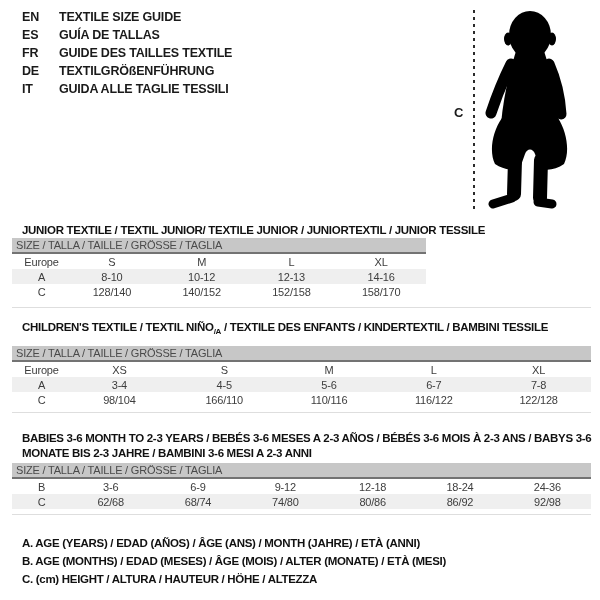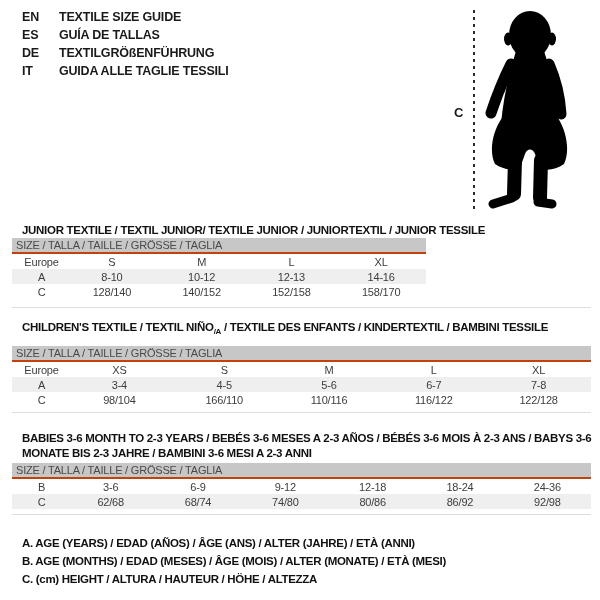--- a/index.html
+++ b/index.html
@@ -30,21 +30,21 @@
   #t2-title { top:312px; }
   #t3-title { top:423px; }
   .sub { font-size:8px; vertical-align:sub; }
 
   
   .size-table { position:absolute; left:12px; }
   #t1 { top:238px; width:414px; }
   #t2 { top:346px; width:579px; }
   #t3 { top:463px; width:579px; }
   .bar {
-    height:12px; background:#c7c7c7; border-bottom:2px solid #c2410c;
+    height:12px; background:#c7c7c7; border-bottom:2px solid #737373;
     font-size:11px; color:#4a4a4a; padding:1px 0 1px 4px; letter-spacing:-0.2px;
   }
   table { border-collapse:collapse; table-layout:fixed; width:100%; font-size:11px; color:#3d3d3d; }
   td { height:15px; padding:0; text-align:center; letter-spacing:-0.2px; overflow:hidden; white-space:nowrap; }
   td.lbl { text-align:center; padding-left:4px; }
   tr.stripe { background:#efefef; }
   .sep { position:absolute; left:12px; width:579px; height:1px; background:#dedede; }
   #sep1 { top:307px; } #sep2 { top:412px; } #sep3 { top:514px; }
 
   
@@ -56,20 +56,24 @@
 <div class="canvas">
 
   <div class="lang-block">
     <div class="lang-row">
       <span class="lang-code">EN</span>
       <span>TEXTILE SIZE GUIDE</span>
     </div>
     <div class="lang-row">
       <span class="lang-code">ES</span>
       <span>GUÍA DE TALLAS</span>
+    </div>
+    <div class="lang-row">
+      <span class="lang-code">FR</span>
+      <span>GUIDE DES TAILLES TEXTILE</span>
     </div>
     <div class="lang-row">
       <span class="lang-code">DE</span>
       <span>TEXTILGRÖßENFÜHRUNG</span>
     </div>
     <div class="lang-row">
       <span class="lang-code">IT</span>
       <span>GUIDA ALLE TAGLIE TESSILI</span>
     </div>
   </div>
@@ -207,18 +211,18 @@
         <td>80/86</td>
         <td>86/92</td>
         <td>92/98</td>
       </tr>
     </tbody>
       </table>
   </div>
   <div class="sep" id="sep3"></div>
 
   <div class="legend">
-    <div>A. AGE (YEARS) / EDAD (AÑOS) / ÂGE (ANS) / ALTER (JAHRE) / ETÀ (ANNI)</div>
+    <div>A. AGE (YEARS) / EDAD (AÑOS) / ÂGE (ANS) / MONTH (JAHRE) / ETÀ (ANNI)</div>
     <div>B. AGE (MONTHS) / EDAD (MESES) / ÂGE (MOIS) / ALTER (MONATE) / ETÀ (MESI)</div>
     <div>C. (cm) HEIGHT / ALTURA / HAUTEUR / HÖHE / ALTEZZA</div>
   </div>
 
 </div>
 
 </body></html>

